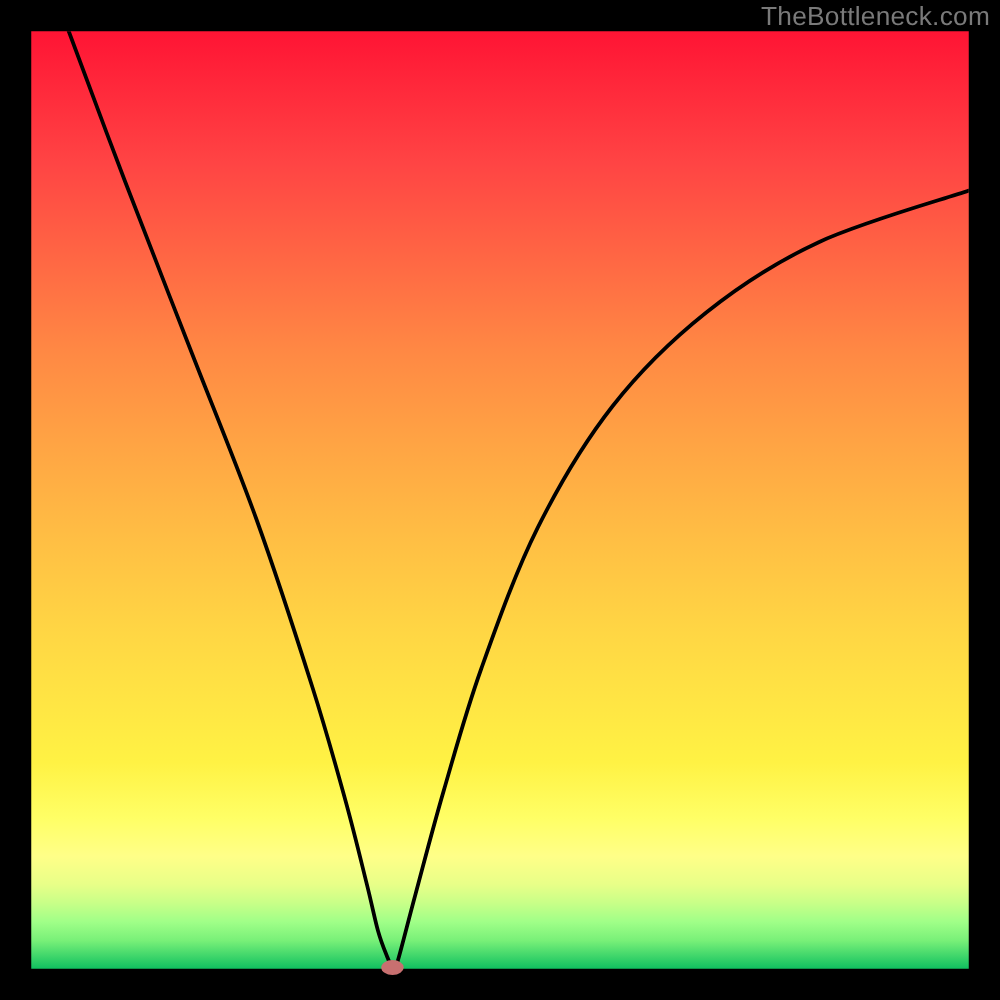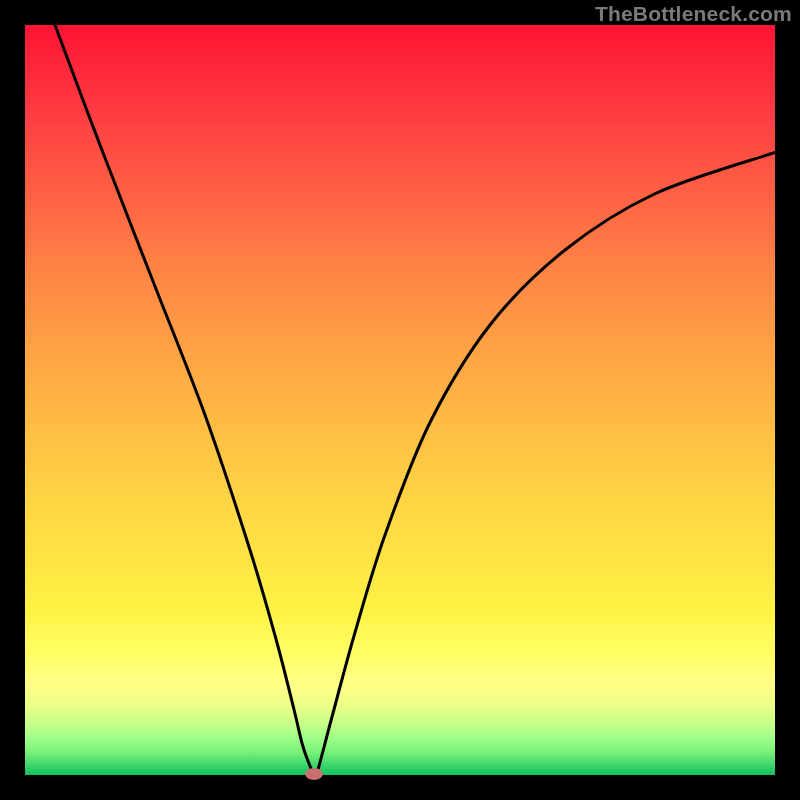--- a/index.html
+++ b/index.html
@@ -40,21 +40,21 @@
       #a0ff88 95%,
       #78f078 97%,
       #10c060 100%);
   }
   .watermark {
     position: absolute;
     top: 2px;
     right: 8px;
     color: #7a7a7a;
     font-size: 21px;
-    font-weight: 700;
+    font-weight: 400;
     letter-spacing: 0.2px;
     z-index: 10;
   }
   svg.curve {
     position: absolute;
     top: 0;
     left: 0;
     width: 750px;
     height: 750px;
     pointer-events: none;

